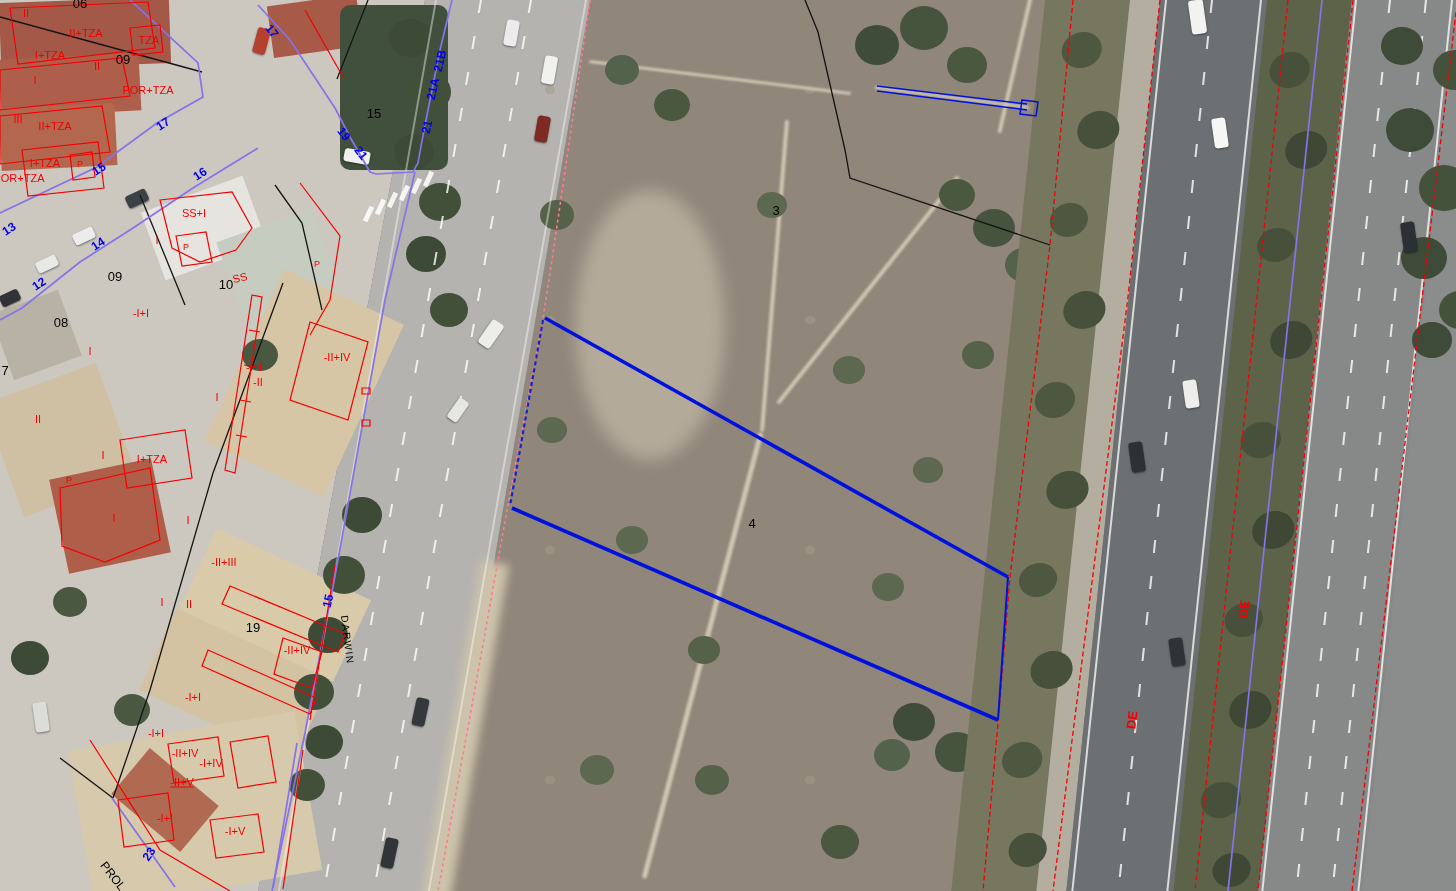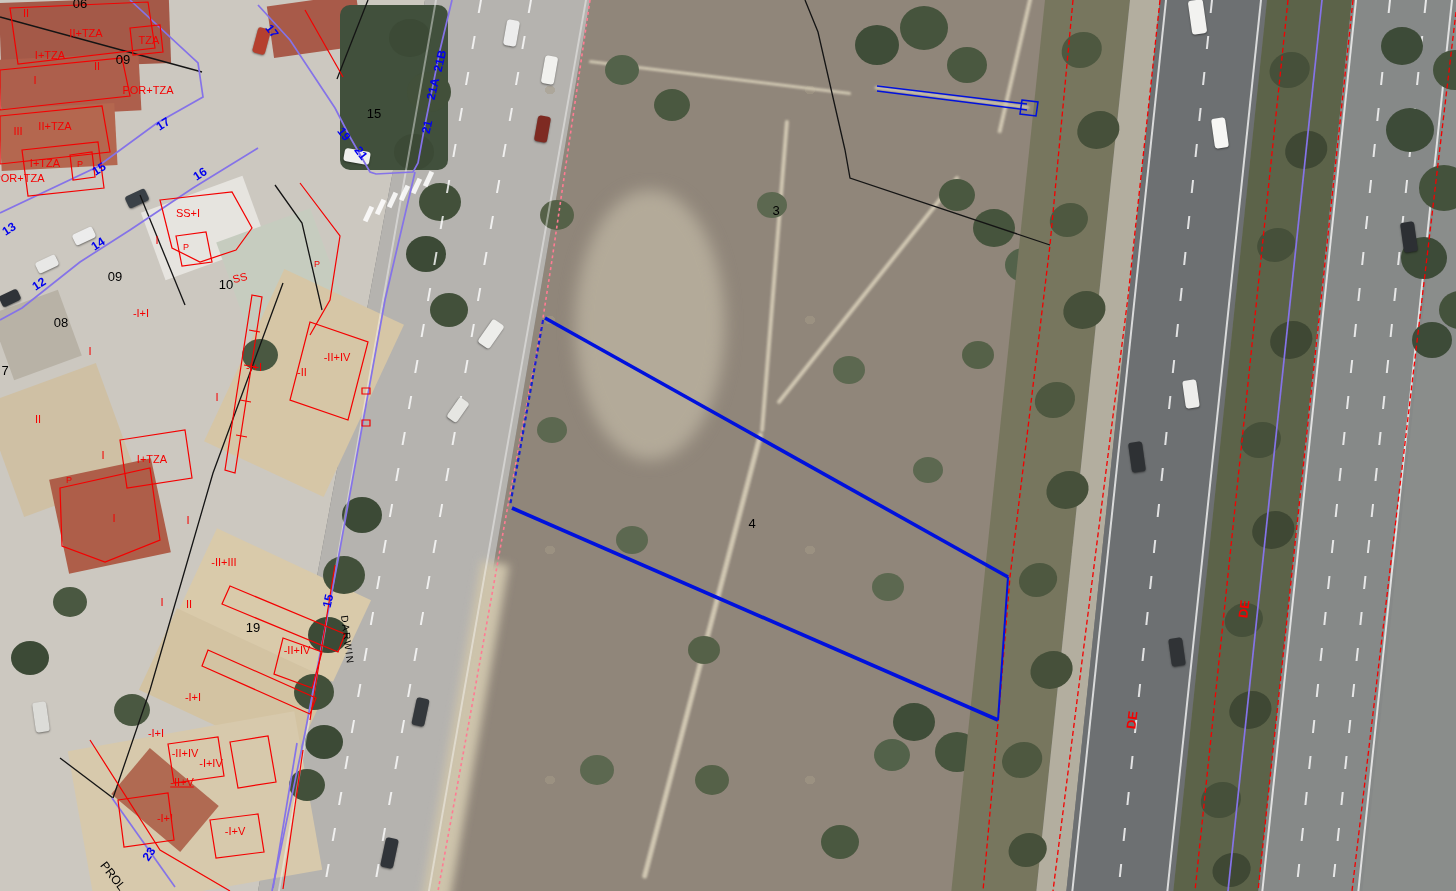--- a/index.html
+++ b/index.html
@@ -238,42 +238,42 @@
   </svg>
 
   <div class="layer" style="pointer-events:none;">
       <div class="lbl k-red" style="left: 26px; top: 13px; transform: translate(-50%, -50%) rotate(0deg);">II</div>
       <div class="lbl k-red" style="left: 86px; top: 33px; transform: translate(-50%, -50%) rotate(0deg);">II+TZA</div>
       <div class="lbl k-red" style="left: 149px; top: 40px; transform: translate(-50%, -50%) rotate(0deg);">TZA</div>
       <div class="lbl k-red" style="left: 50px; top: 55px; transform: translate(-50%, -50%) rotate(0deg);">I+TZA</div>
       <div class="lbl k-red" style="left: 97px; top: 66px; transform: translate(-50%, -50%) rotate(0deg);">II</div>
       <div class="lbl k-red" style="left: 148px; top: 90px; transform: translate(-50%, -50%) rotate(0deg);">POR+TZA</div>
       <div class="lbl k-red" style="left: 35px; top: 80px; transform: translate(-50%, -50%) rotate(0deg);">I</div>
-      <div class="lbl k-red" style="left: 18px; top: 131px; transform: translate(-50%, -50%) rotate(0deg);">III</div>
+      <div class="lbl k-red" style="left: 18px; top: 119px; transform: translate(-50%, -50%) rotate(0deg);">III</div>
       <div class="lbl k-red" style="left: 55px; top: 126px; transform: translate(-50%, -50%) rotate(0deg);">II+TZA</div>
       <div class="lbl k-red" style="left: 45px; top: 163px; transform: translate(-50%, -50%) rotate(0deg);">I+TZA</div>
       <div class="lbl k-red" style="left: 80px; top: 164px; font-size: 9px; transform: translate(-50%, -50%) rotate(0deg);">P</div>
       <div class="lbl k-red" style="left: 19px; top: 178px; transform: translate(-50%, -50%) rotate(0deg);">POR+TZA</div>
-      <div class="lbl k-red" style="left: 188px; top: 213px; transform: translate(-50%, -50%) rotate(0deg);">SS+I</div>
+      <div class="lbl k-red" style="left: 194px; top: 213px; transform: translate(-50%, -50%) rotate(0deg);">SS+I</div>
       <div class="lbl k-red" style="left: 157px; top: 240px; transform: translate(-50%, -50%) rotate(0deg);">I</div>
       <div class="lbl k-red" style="left: 186px; top: 247px; font-size: 9px; transform: translate(-50%, -50%) rotate(0deg);">P</div>
       <div class="lbl k-red" style="left: 240px; top: 278px; transform: translate(-50%, -50%) rotate(-15deg);">SS</div>
       <div class="lbl k-red" style="left: 317px; top: 264px; font-size: 9px; transform: translate(-50%, -50%) rotate(0deg);">P</div>
       <div class="lbl k-red" style="left: 141px; top: 313px; transform: translate(-50%, -50%) rotate(0deg);">-I+I</div>
       <div class="lbl k-red" style="left: 90px; top: 351px; transform: translate(-50%, -50%) rotate(0deg);">I</div>
       <div class="lbl k-red" style="left: 38px; top: 419px; transform: translate(-50%, -50%) rotate(0deg);">II</div>
       <div class="lbl k-red" style="left: 103px; top: 455px; transform: translate(-50%, -50%) rotate(0deg);">I</div>
       <div class="lbl k-red" style="left: 152px; top: 459px; transform: translate(-50%, -50%) rotate(0deg);">I+TZA</div>
       <div class="lbl k-red" style="left: 69px; top: 480px; font-size: 9px; transform: translate(-50%, -50%) rotate(0deg);">P</div>
       <div class="lbl k-red" style="left: 114px; top: 518px; transform: translate(-50%, -50%) rotate(0deg);">I</div>
       <div class="lbl k-red" style="left: 188px; top: 520px; transform: translate(-50%, -50%) rotate(0deg);">I</div>
       <div class="lbl k-red" style="left: 217px; top: 397px; transform: translate(-50%, -50%) rotate(0deg);">I</div>
       <div class="lbl k-red" style="left: 224px; top: 562px; transform: translate(-50%, -50%) rotate(0deg);">-II+III</div>
       <div class="lbl k-red" style="left: 254px; top: 367px; transform: translate(-50%, -50%) rotate(0deg);">-I+I</div>
-      <div class="lbl k-red" style="left: 258px; top: 372px; transform: translate(-50%, -50%) rotate(0deg); margin-left: 44px;">-II</div>
+      <div class="lbl k-red" style="left: 258px; top: 382px; transform: translate(-50%, -50%) rotate(0deg);">-II</div>
       <div class="lbl k-red" style="left: 337px; top: 357px; transform: translate(-50%, -50%) rotate(0deg);">-II+IV</div>
       <div class="lbl k-red" style="left: 162px; top: 602px; transform: translate(-50%, -50%) rotate(0deg);">I</div>
       <div class="lbl k-red" style="left: 189px; top: 604px; transform: translate(-50%, -50%) rotate(0deg);">II</div>
       <div class="lbl k-red" style="left: 297px; top: 650px; transform: translate(-50%, -50%) rotate(0deg);">-II+IV</div>
       <div class="lbl k-red" style="left: 193px; top: 697px; transform: translate(-50%, -50%) rotate(0deg);">-I+I</div>
       <div class="lbl k-red" style="left: 156px; top: 733px; transform: translate(-50%, -50%) rotate(0deg);">-I+I</div>
       <div class="lbl k-red" style="left: 185px; top: 753px; transform: translate(-50%, -50%) rotate(0deg);">-II+IV</div>
       <div class="lbl k-red" style="left: 211px; top: 763px; transform: translate(-50%, -50%) rotate(0deg);">-I+IV</div>
       <div class="lbl k-red" style="left: 182px; top: 782px; transform: translate(-50%, -50%) rotate(0deg); text-decoration: underline;">-II+V</div>
       <div class="lbl k-red" style="left: 165px; top: 818px; transform: translate(-50%, -50%) rotate(0deg);">-I+I</div>

